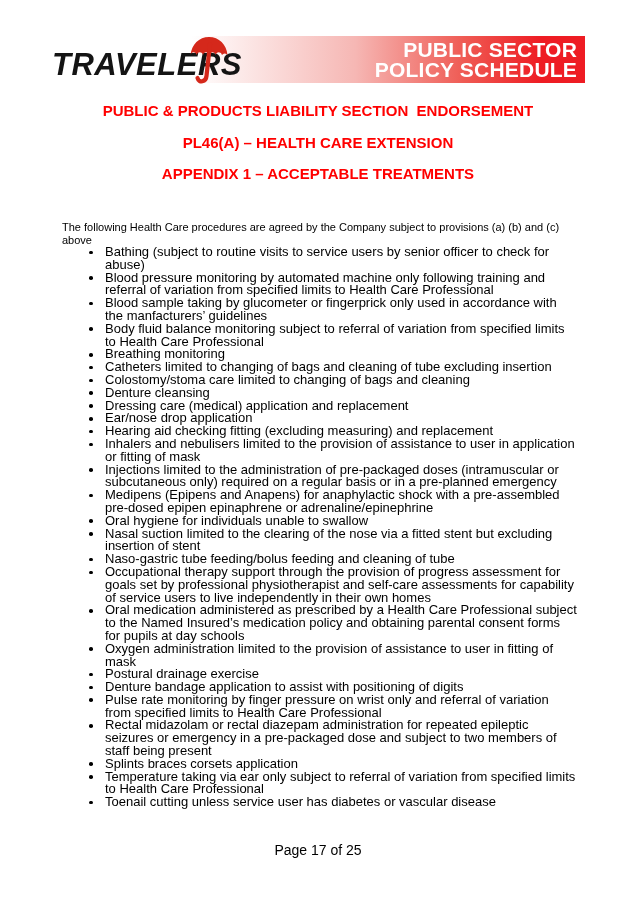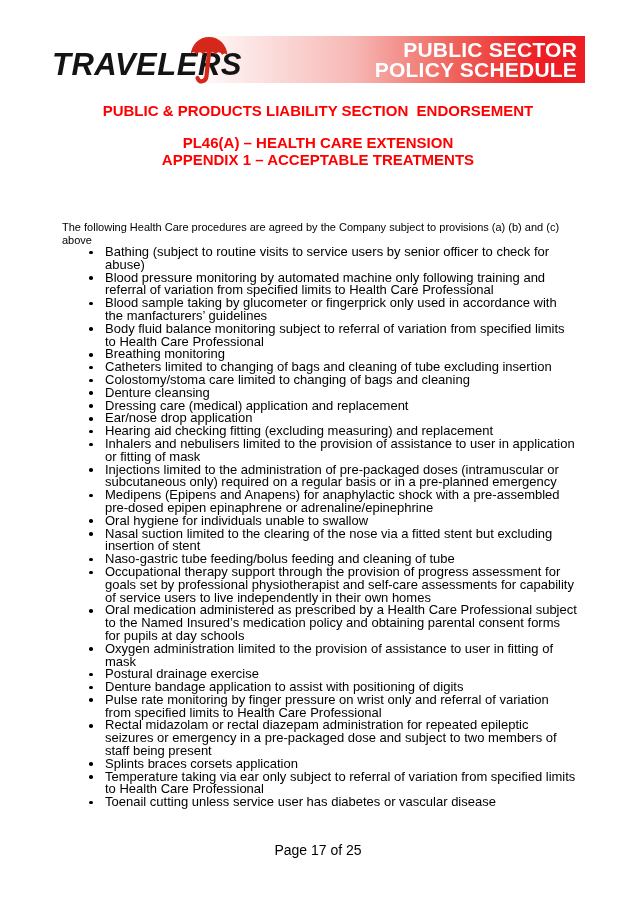--- a/index.html
+++ b/index.html
@@ -68,21 +68,21 @@
     width: 636px;
     text-align: center;
     color: #ff0000;
     font-weight: bold;
     font-size: 15px;
     white-space: pre-wrap;
     font-family: "Liberation Sans", sans-serif;
   }
   .h1 { top: 102px; }
   .h2 { top: 134px; }
-  .h3 { top: 151px; }
+  .h3 { top: 165px; }
 
   
   .intro {
     position: absolute;
     top: 221px;
     left: 62px;
     width: 516px;
     font-size: 11px;
     line-height: 13px;
     color: #000000;

